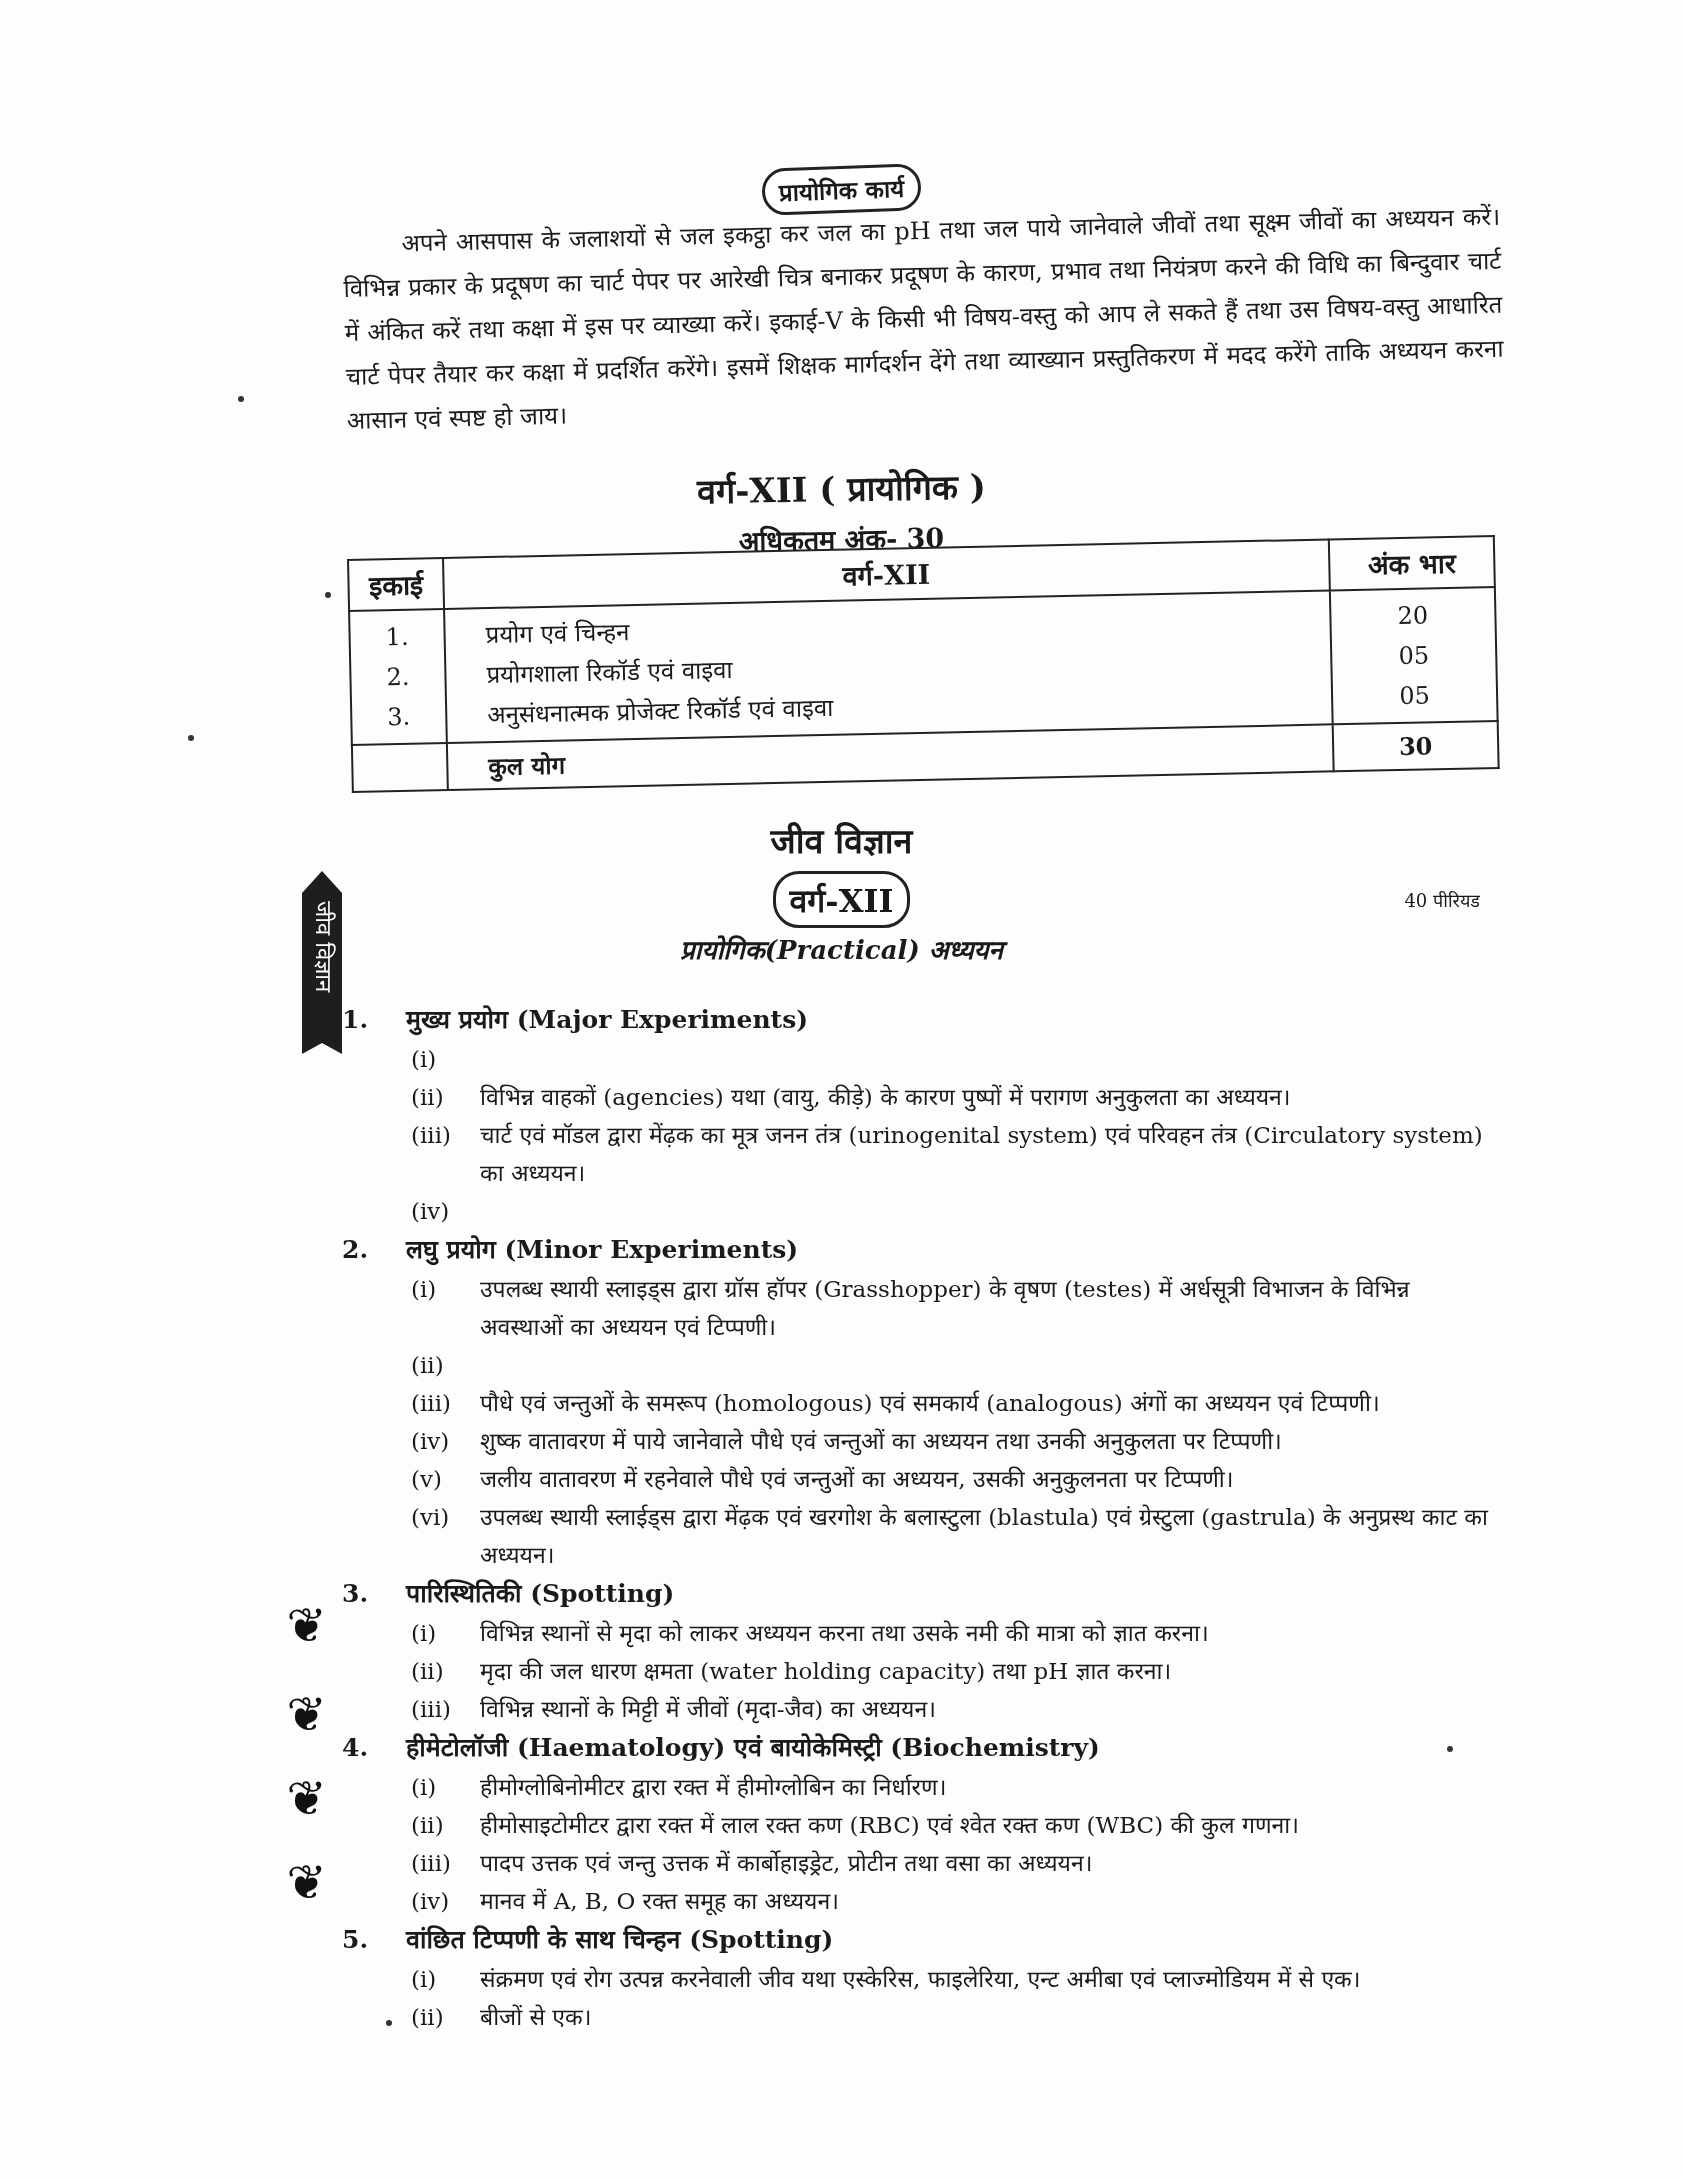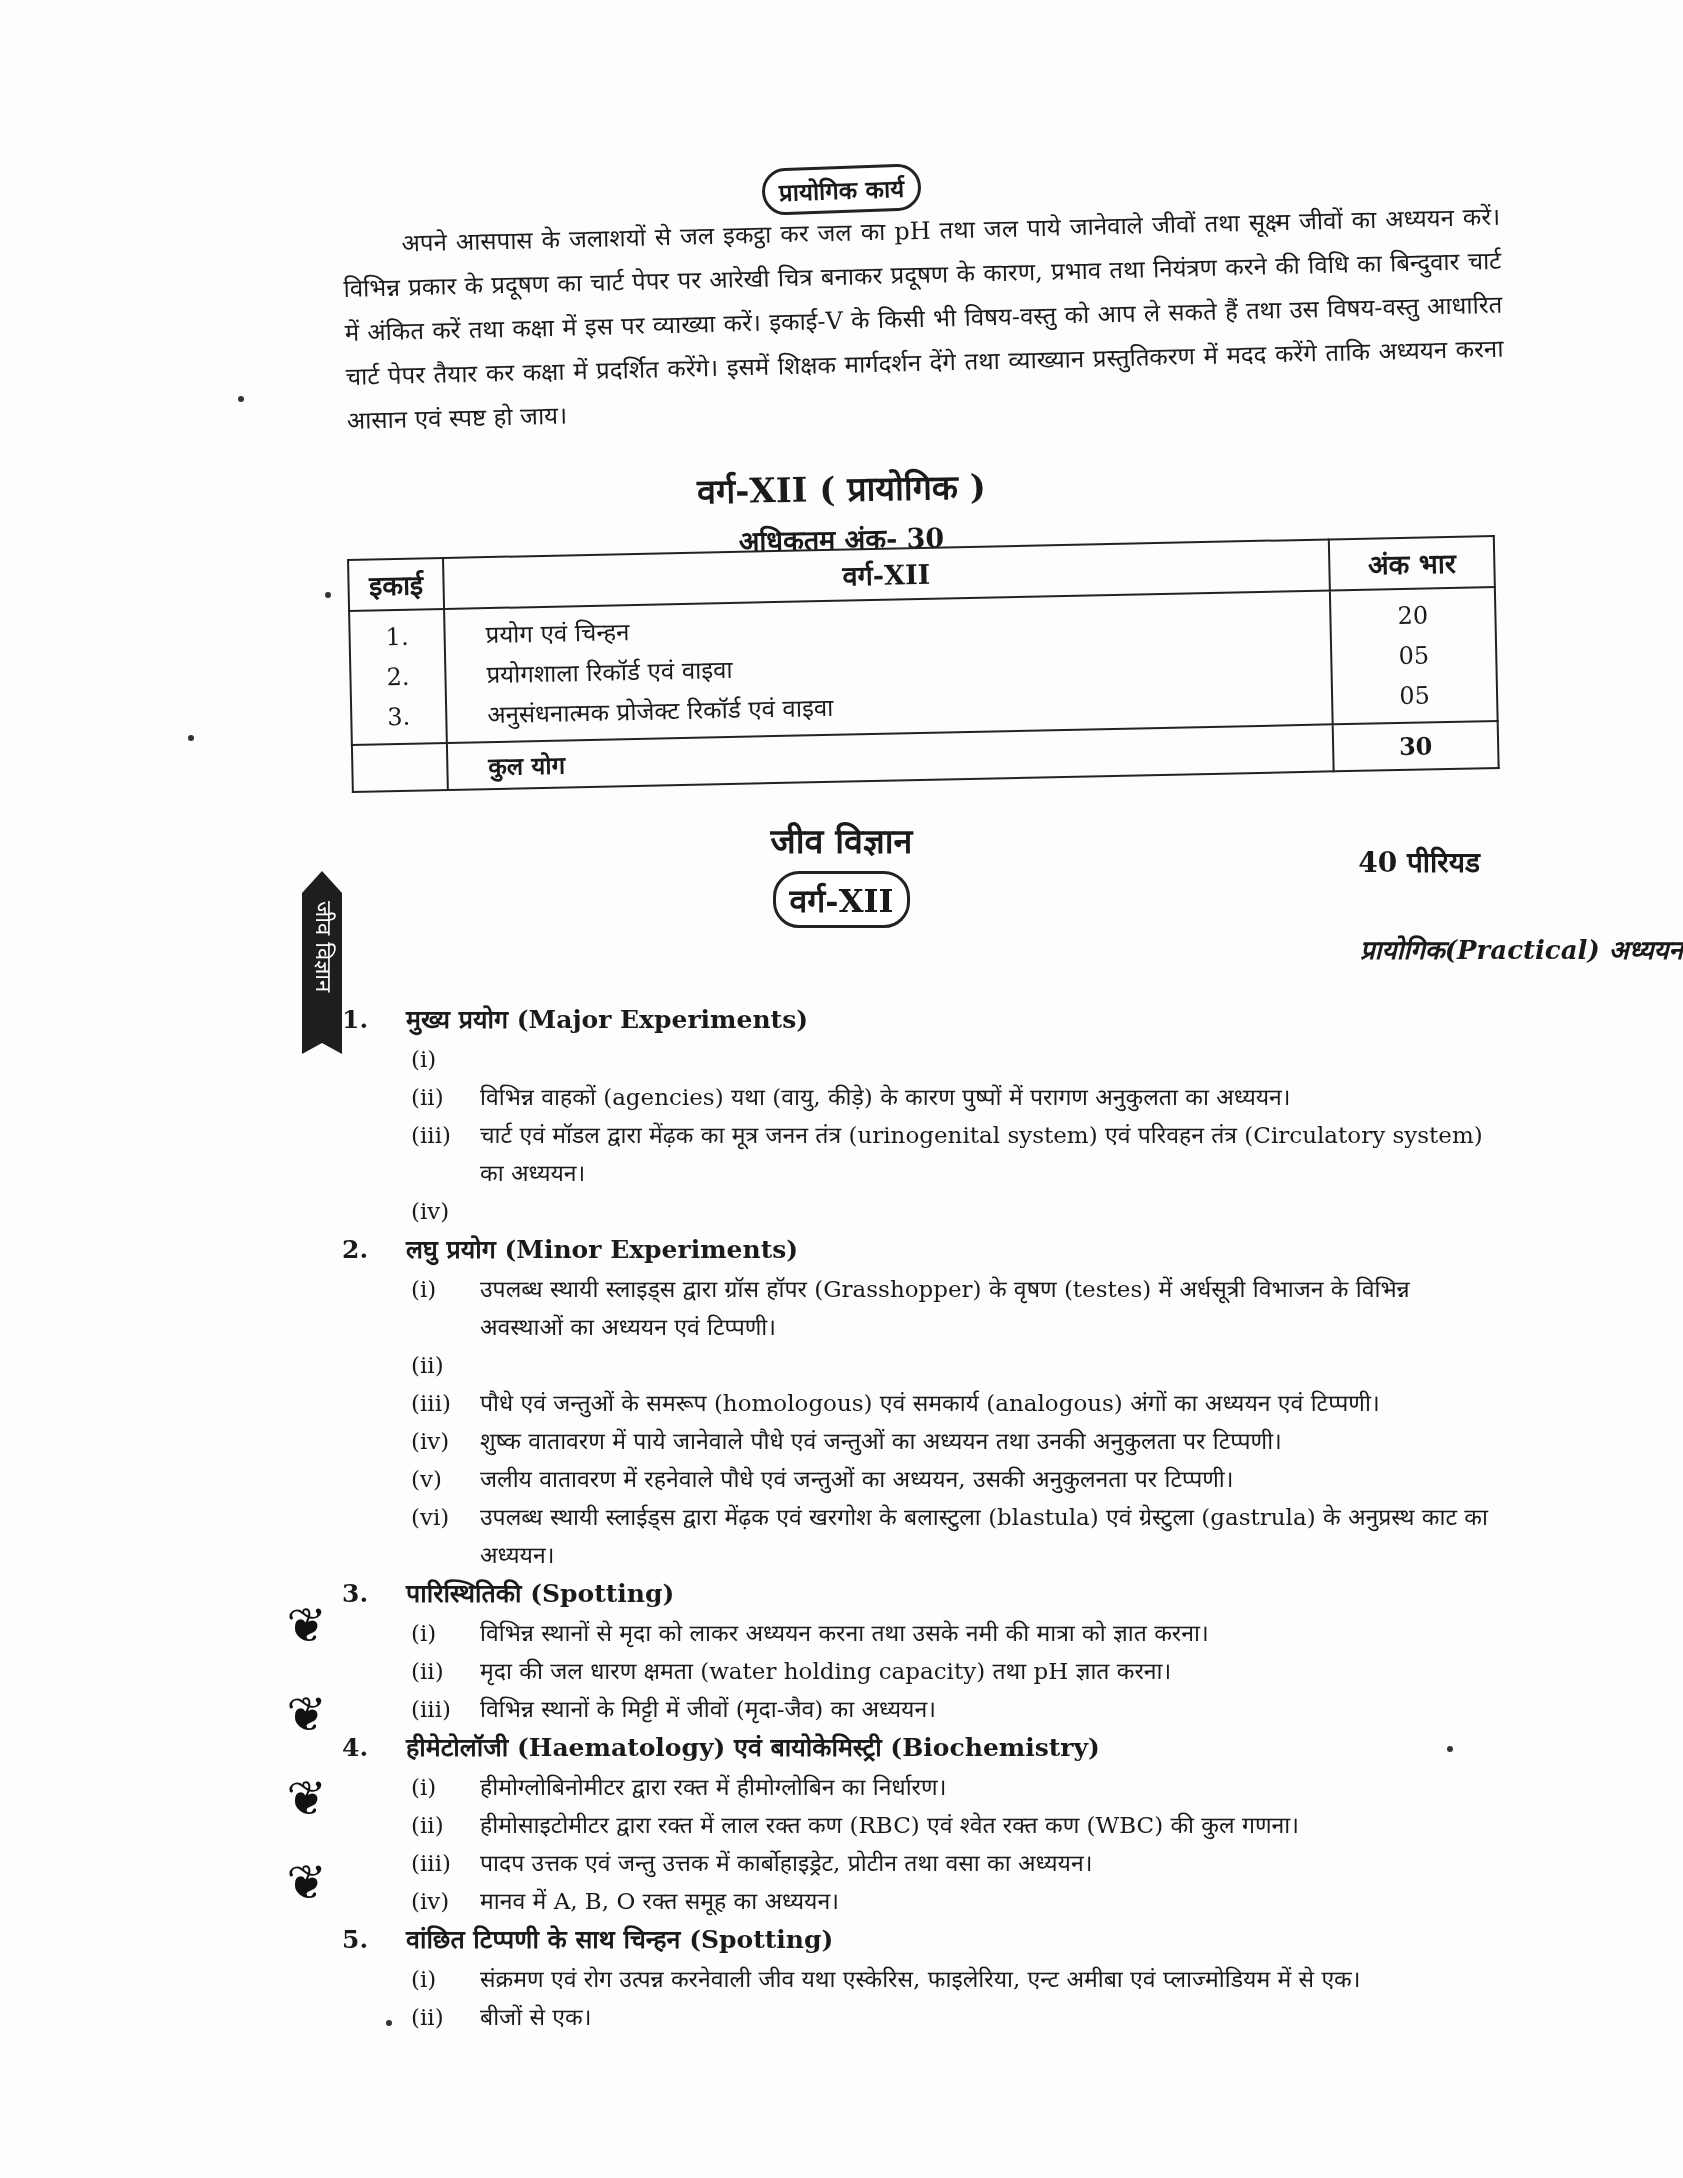--- a/index.html
+++ b/index.html
@@ -28,23 +28,23 @@
   }
   table.marks td, table.marks th { border: 2px solid #222; padding: 6px 12px; vertical-align: middle; }
   table.marks th { font-weight: bold; font-size: 27px; }
   table.marks th.c1 { width: 69px; }
   table.marks th.c3 { width: 139px; }
   .rows-cell div { line-height: 40px; }
   .num-col div { text-align: center; line-height: 40px; }
   td.total { font-weight: bold; text-align: center; }
 
   .jeev { top: 817px; font-size: 34px; font-weight: bold; }
-  .periods { position: absolute; right: 203px; top: 842px; font-size: 28px; font-weight: bold; }
+  .periods { position: absolute; right: 203px; top: 888px; font-size: 18px; font-weight: normal; }
   .vargbadge { top: 871px; font-size: 32px; }
-  .practical { top: 931px; font-size: 26px; font-weight: bold; font-style: italic; text-align: right; }
+  .practical { top: 931px; font-size: 26px; font-weight: bold; font-style: italic; }
 
   .side-tab {
     position: absolute; left: 302px; top: 871px; width: 40px; height: 183px; background: #1e1e1e;
     clip-path: polygon(50% 0, 100% 12%, 100% 100%, 50% 94%, 0 100%, 0 12%);
   }
   .side-tab span {
     position: absolute; left: 6px; top: 30px; color: #fff; font-size: 22px;
     writing-mode: vertical-rl; font-family: "DejaVu Sans", sans-serif;
   }
 

